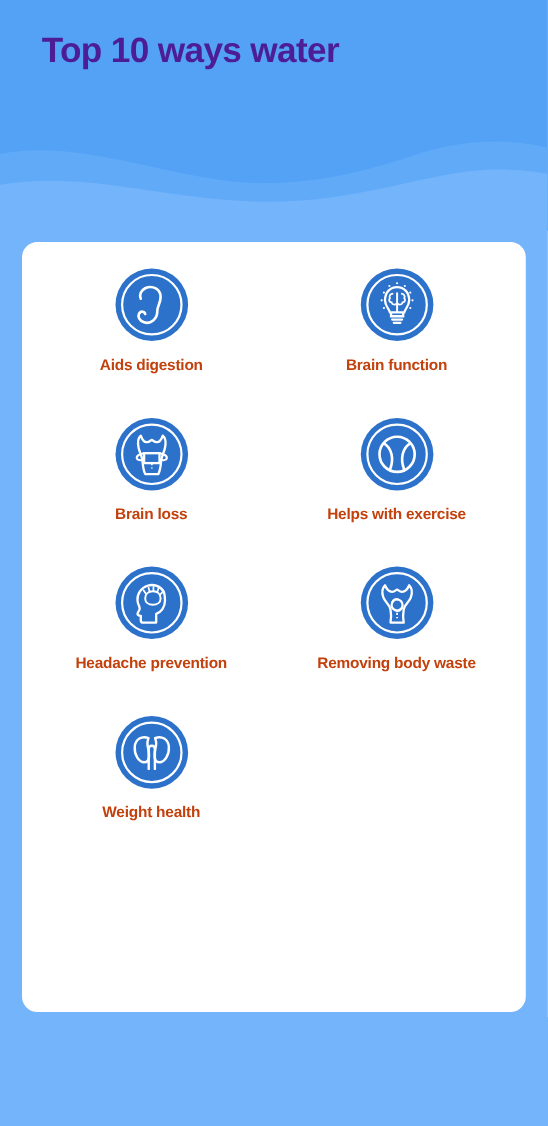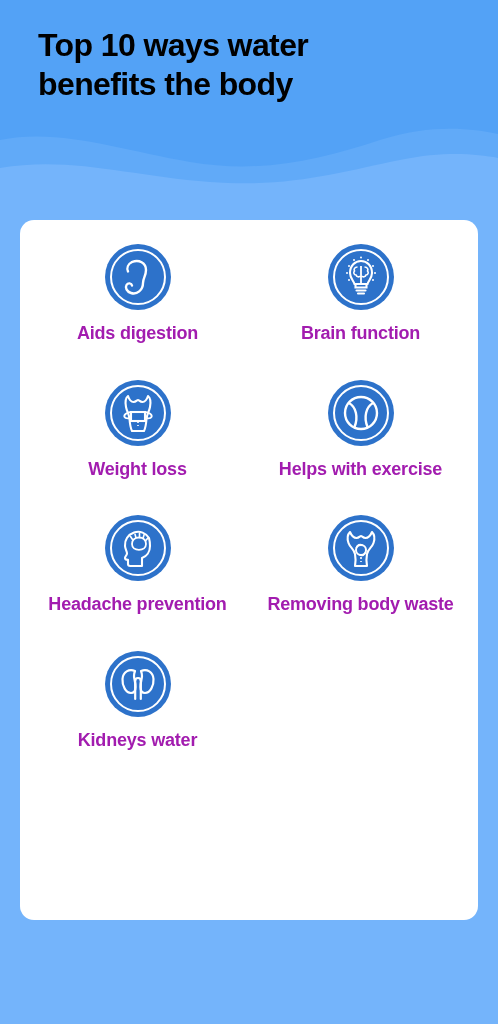--- a/index.html
+++ b/index.html
@@ -16,21 +16,21 @@
     position:absolute; left:0; top:0; width:498px; height:210px;
     overflow:hidden;
   }
   .header-bg {
     position:absolute; left:0; top:0; width:498px; height:210px;
     background:#53a2f6;
   }
   .header-waves { position:absolute; left:0; top:0; width:498px; height:210px; }
   .title {
     position:absolute; left:38px; top:26px; width:420px;
-    color:#000000;
+    color:#4c1d95;
     font-size:32px;
     font-weight:bold;
     line-height:1.22;
     letter-spacing:-0.6px;
     z-index:3;
   }
 
   
   .card {
     position:absolute; left:20px; top:220px;
@@ -51,22 +51,22 @@
     align-items:center;
     justify-content:flex-start;
     padding-top:8px;
   }
   .icon-wrap {
     width:74px; height:74px;
     display:block;
   }
   .cell-label {
     margin-top:9px;
-    color:#a21caf;
-    font-size:18px;
+    color:#c2410c;
+    font-size:14px;
     font-weight:bold;
     text-align:center;
     line-height:1.15;
     letter-spacing:-0.2px;
     max-width:190px;
   }
 
   
   .footer {
     position:absolute; left:0; top:920px; width:498px; height:104px;
@@ -76,21 +76,20 @@
 <body>
 
 <div class="header">
   <div class="header-bg"></div>
   <svg class="header-waves" viewBox="0 0 498 210" preserveAspectRatio="none">
     <path d="M0,140 C60,128 120,150 190,162 C260,174 320,160 380,140 C430,124 470,128 498,134 L498,210 L0,210 Z" fill="#61aaf8"></path>
     <path d="M0,168 C70,156 130,176 210,182 C290,188 340,172 400,160 C445,151 475,154 498,158 L498,210 L0,210 Z" fill="#74b4fb"></path>
   </svg>
   <div class="title">
     <div>Top 10 ways water</div>
-    <div>benefits the body</div>
   </div>
 </div>
 
 <div class="card">
   <div class="grid">
 
     <div class="cell">
       <div class="icon-wrap">
         <svg viewBox="0 0 74 74" width="74" height="74">
           <circle cx="37" cy="37" r="33" fill="#2d72ca"></circle>
@@ -139,21 +138,21 @@
           <circle cx="37" cy="37" r="27" fill="none" stroke="#ffffff" stroke-width="2"></circle>
           <path d="M27,20 C27,20 29,26 32.5,26 C35,26 36,24 37,24 C38,24 39,26 41.5,26 C45,26 47,20 47,20
                    C49.5,22 50,26 49,31 C48,36 46,38 45.5,43 C45,49 44,53 43,55 L31,55 C30,53 29,49 28.5,43
                    C28,38 26,36 25,31 C24,26 24.5,22 27,20 Z" fill="none" stroke="#ffffff" stroke-width="2.1" stroke-linejoin="round"></path>
           <rect x="30" y="36" width="14" height="9" fill="none" stroke="#ffffff" stroke-width="2.1"></rect>
           <path d="M30,36 C26,36.5 22.5,38.5 23.5,41 C24.3,43 27,42.5 30,42" fill="none" stroke="#ffffff" stroke-width="1.9"></path>
           <path d="M44,36 C48,36.5 51.5,38.5 50.5,41 C49.7,43 47,42.5 44,42" fill="none" stroke="#ffffff" stroke-width="1.9"></path>
           <line x1="37" y1="45" x2="37" y2="50" stroke="#ffffff" stroke-width="1.6" stroke-dasharray="2 2"></line>
         </svg>
       </div>
-      <div class="cell-label">Weight loss</div>
+      <div class="cell-label">Brain loss</div>
     </div>
 
     <div class="cell">
       <div class="icon-wrap">
         <svg viewBox="0 0 74 74" width="74" height="74">
           <circle cx="37" cy="37" r="33" fill="#2d72ca"></circle>
           <circle cx="37" cy="37" r="27" fill="none" stroke="#ffffff" stroke-width="2"></circle>
           <circle cx="37" cy="37" r="16" fill="none" stroke="#ffffff" stroke-width="2.4"></circle>
           <path d="M25,27 C32,31 34.5,41 30.5,51" fill="none" stroke="#ffffff" stroke-width="2.4" stroke-linecap="round"></path>
           <path d="M49,27 C42,31 39.5,41 43.5,51" fill="none" stroke="#ffffff" stroke-width="2.4" stroke-linecap="round"></path>
@@ -206,21 +205,21 @@
         <svg viewBox="0 0 74 74" width="74" height="74">
           <circle cx="37" cy="37" r="33" fill="#2d72ca"></circle>
           <circle cx="37" cy="37" r="27" fill="none" stroke="#ffffff" stroke-width="2"></circle>
           <path d="M34,24 C28,21.5 22,25 21.5,32 C21,39 25,46 30,46 C33,46 34.5,43.5 34.5,40 C34.5,35 33,32 33,29 C33,26.5 34,24 34,24 Z" fill="none" stroke="#ffffff" stroke-width="2.2" stroke-linejoin="round"></path>
           <path d="M40,24 C46,21.5 52,25 52.5,32 C53,39 49,46 44,46 C41,46 39.5,43.5 39.5,40 C39.5,35 41,32 41,29 C41,26.5 40,24 40,24 Z" fill="none" stroke="#ffffff" stroke-width="2.2" stroke-linejoin="round"></path>
           <path d="M34.2,34 L34.2,52" fill="none" stroke="#ffffff" stroke-width="2.2" stroke-linecap="round"></path>
           <path d="M39.8,34 L39.8,52" fill="none" stroke="#ffffff" stroke-width="2.2" stroke-linecap="round"></path>
           <path d="M34.2,34 C34.2,32 35.4,31 37,31 C38.6,31 39.8,32 39.8,34" fill="none" stroke="#ffffff" stroke-width="2.2"></path>
         </svg>
       </div>
-      <div class="cell-label">Kidneys water</div>
+      <div class="cell-label">Weight health</div>
     </div>
 
   </div>
 </div>
 
 <div class="footer">
   
   
 </div>
 

